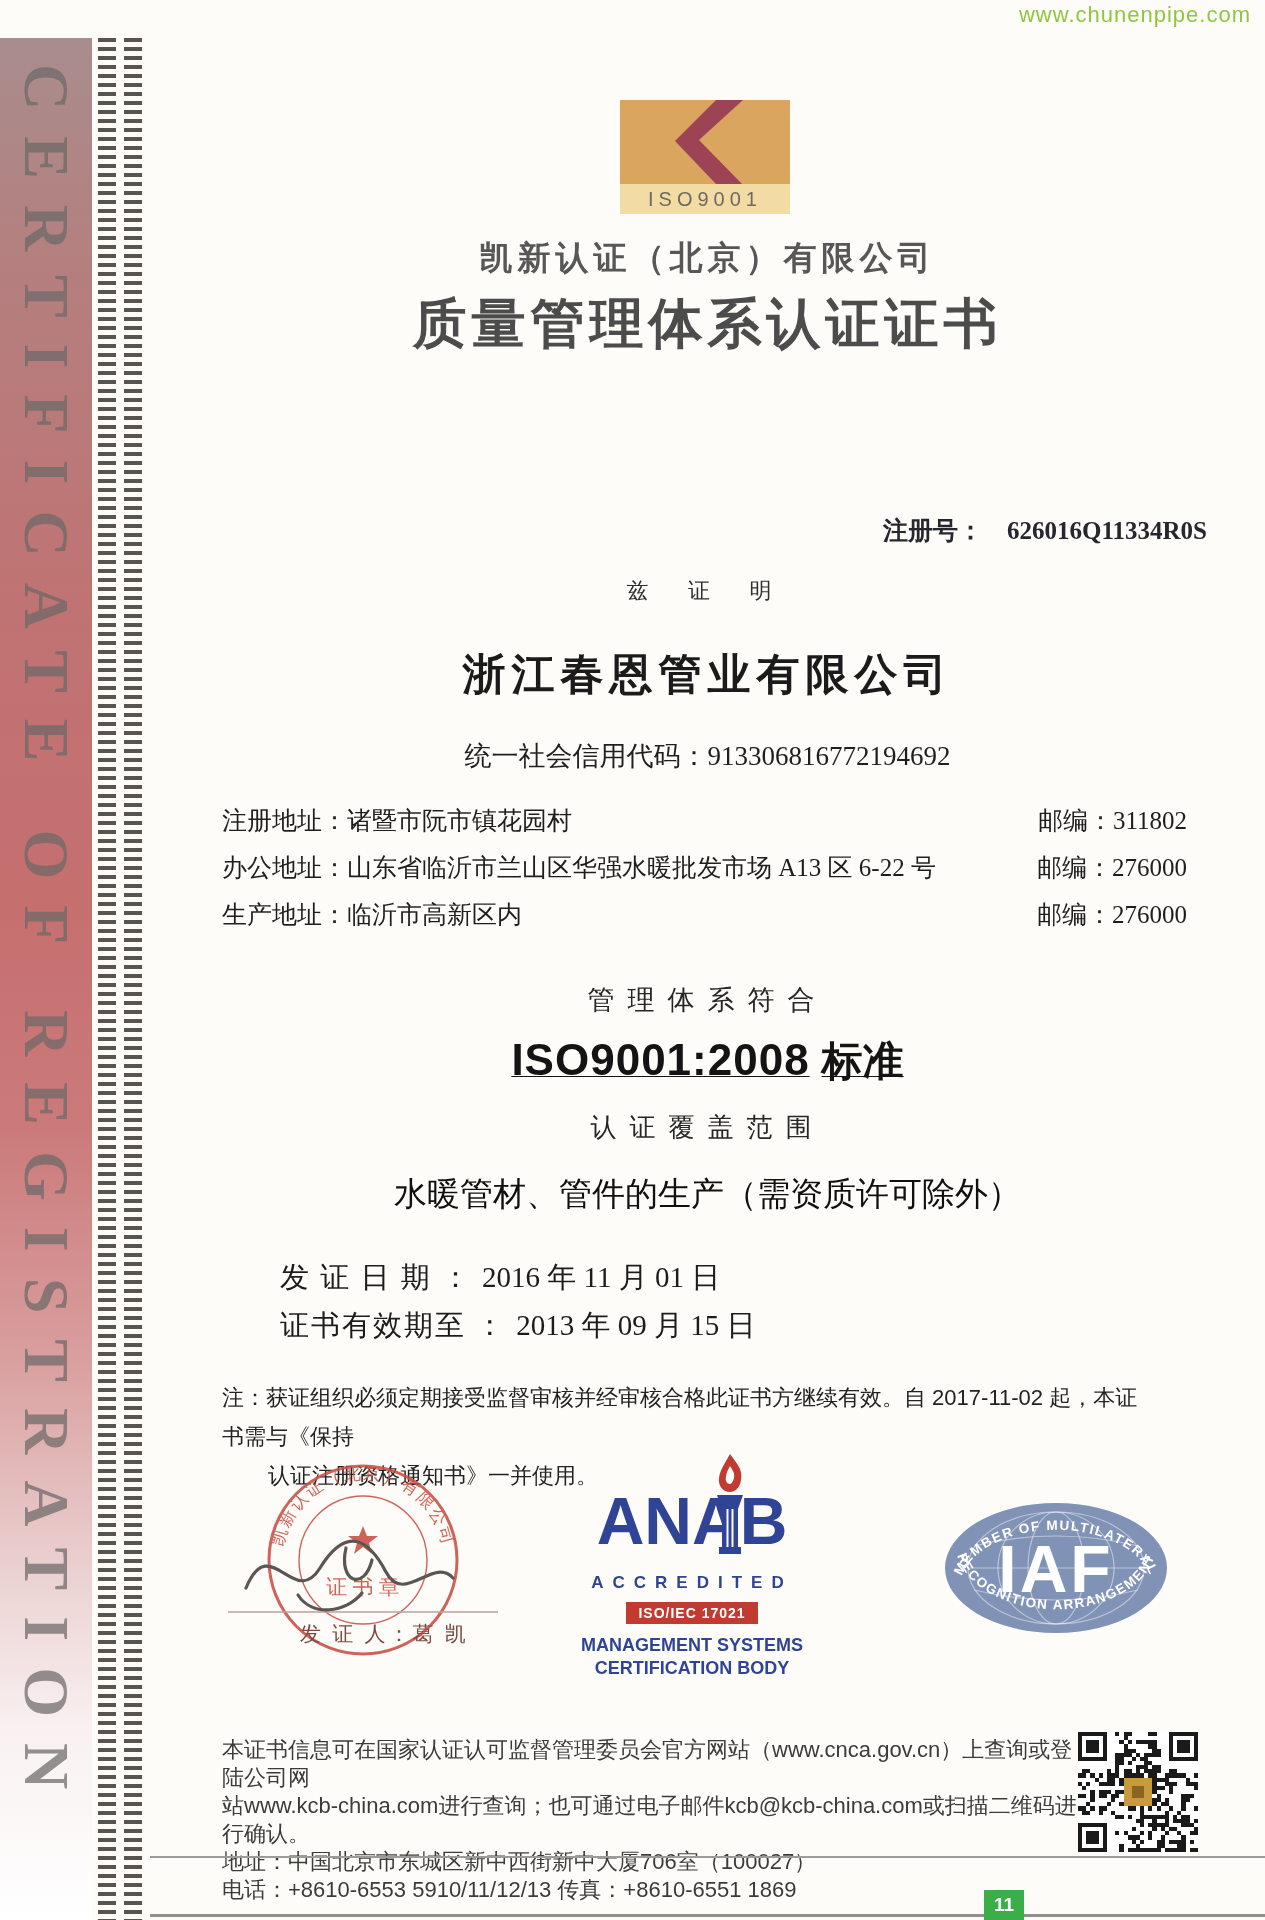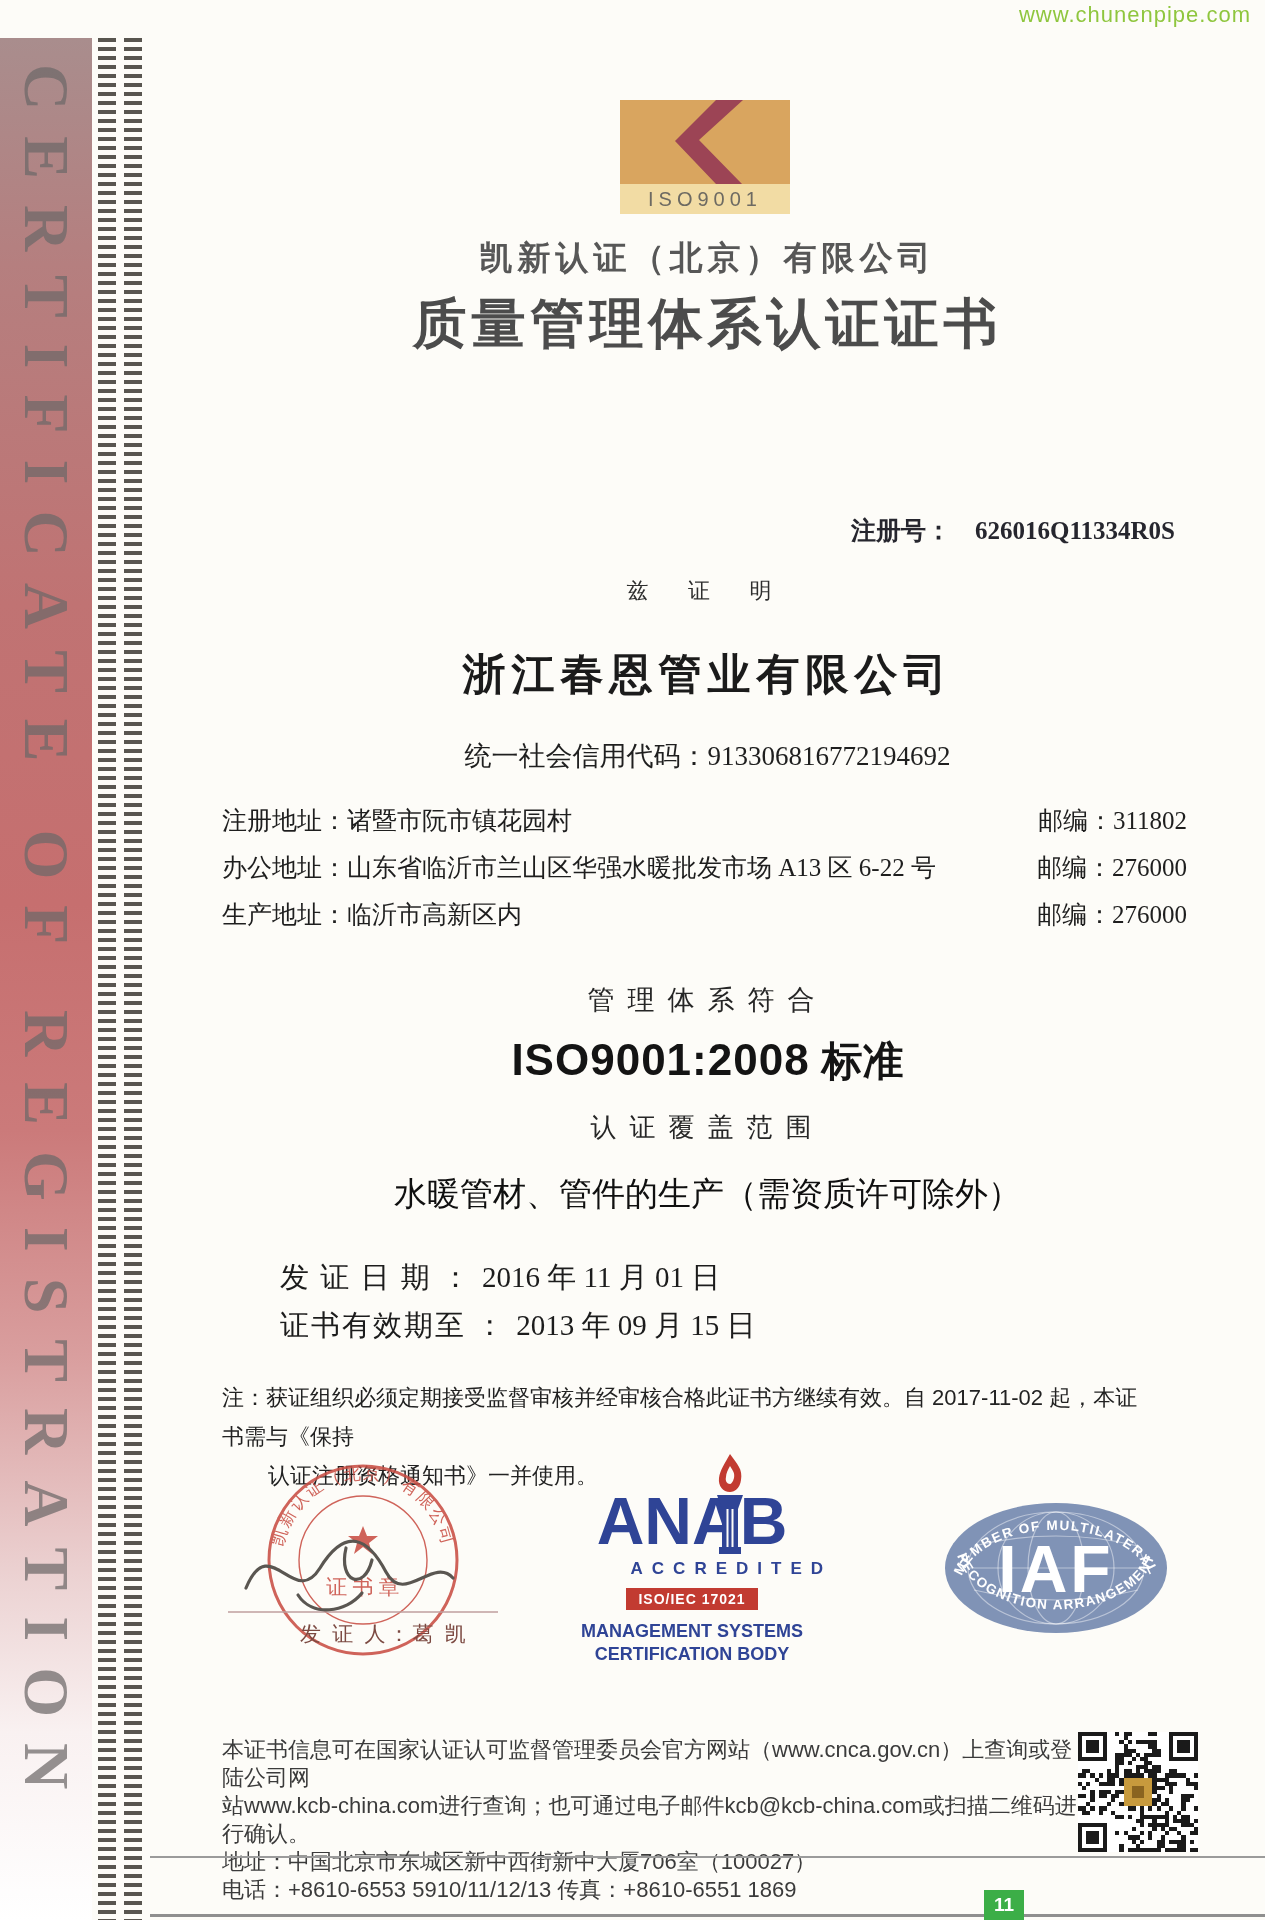--- a/index.html
+++ b/index.html
@@ -23,51 +23,51 @@
   .site-url{position:absolute;top:2px;right:14px;font-family:"Liberation Sans",sans-serif;
     font-size:22px;color:var(--url_green,#8fc63e);letter-spacing:1px;}
   .iso-logo{position:absolute;top:100px;left:620px;width:170px;}
   .iso-box{height:84px;background:var(--logo_tan,#d9a55f);}
   .iso-box svg{display:block;width:170px;height:84px;}
   .iso-strip{height:30px;background:var(--logo_strip,#f2dca4);text-align:center;
     font-family:"Liberation Sans",sans-serif;font-size:20px;letter-spacing:5px;
     color:#6d6a62;line-height:30px;}
   .org-name{top:236px;font-weight:bold;font-size:33px;color:#575757;letter-spacing:5px;}
   .cert-title{top:288px;font-weight:bold;font-size:54px;color:#4c4c4c;letter-spacing:5px;}
-  .reg-line{top:514px;text-align:right;padding-right:90px;box-sizing:border-box;
+  .reg-line{top:514px;text-align:right;padding-right:58px;box-sizing:border-box;
     font-weight:bold;font-size:25px;color:#26262e;}
   .reg-label{margin-right:24px;}
   .hereby{top:576px;font-size:22px;letter-spacing:17px;color:#2e2e2e;}
   .company-name{top:646px;font-family:"Liberation Sans",sans-serif;font-weight:bold;
     font-size:43px;color:#1b1b1b;letter-spacing:6px;}
   .credit-code{top:738px;font-size:27px;color:#1f1f1f;text-align:center;}
   .addr-row{position:absolute;left:222px;width:965px;display:flex;justify-content:space-between;
     font-size:25px;color:#1e1e1e;align-items:flex-end;}
   .addr-1{top:804px}.addr-2{top:851px}.addr-3{top:898px}
   .conform{top:982px;font-size:27px;letter-spacing:13px;color:#262626;}
-  .iso-std{top:1034px;color:#141414;}
+  .iso-std{top:1034px;color:#141414;text-decoration:underline;}
   .iso-std .num{font-family:"Liberation Sans",sans-serif;font-weight:bold;font-size:44px;letter-spacing:1px;}
   .iso-std .suf{font-weight:bold;font-size:41px;margin-left:12px;}
   .scope-label{top:1110px;font-size:26px;letter-spacing:13px;color:#262626;}
   .scope{top:1172px;font-family:"Liberation Sans",sans-serif;font-weight:normal;font-size:33px;color:#101010;}
   .date-row{position:absolute;left:280px;font-size:29px;color:#1c1c1c;}
   .date-1{top:1258px}.date-2{top:1306px}
   .date-row .lab{letter-spacing:2px;margin-right:10px;}
   .note{position:absolute;left:222px;top:1378px;width:920px;
     font-family:"Liberation Sans",sans-serif;font-size:22px;color:#222;line-height:39px;}
   .note .indent{margin-left:46px;}
   
   .stamp{position:absolute;left:228px;top:1460px;width:270px;height:215px;opacity:.88;}
   .issuer{position:absolute;left:300px;top:1620px;font-size:21px;letter-spacing:3px;color:#7c4a42;}
   .anab{position:absolute;left:552px;top:1452px;width:280px;text-align:center;
     font-family:"Liberation Sans",sans-serif;color:var(--anab_blue,#2f4496);}
   .anab-word{position:relative;height:102px;}
   .anab-letters{position:absolute;bottom:0;width:100%;font-weight:bold;font-size:66px;line-height:66px;}
   .anab-torch{position:absolute;bottom:0;left:157px;width:42px;height:102px;}
-  .anab-accredited{margin-top:5px;font-weight:bold;font-size:17px;letter-spacing:9px;text-align:right;}
+  .anab-accredited{margin-top:19px;font-weight:bold;font-size:17px;letter-spacing:9px;}
   .anab-banner{margin-top:9px;display:flex;align-items:center;flex-direction:column;}
   .anab-banner .b-line{height:3px;flex:1;background:var(--anab_red,#c23b31);}
   .anab-banner .b-box{background:var(--anab_red,#c23b31);color:#fff;font-weight:bold;
     font-size:14px;letter-spacing:1px;padding:3px 12px;}
   .anab-body{margin-top:10px;font-weight:bold;font-size:18px;line-height:23px;}
   .iaf{position:absolute;left:942px;top:1500px;width:228px;height:136px;}
   
   .footer-text{position:absolute;left:222px;top:1736px;width:860px;
     font-family:"Liberation Sans",sans-serif;font-size:22px;color:#3b3b3b;line-height:28px;}
   .qr{position:absolute;left:1078px;top:1732px;width:120px;height:120px;}

